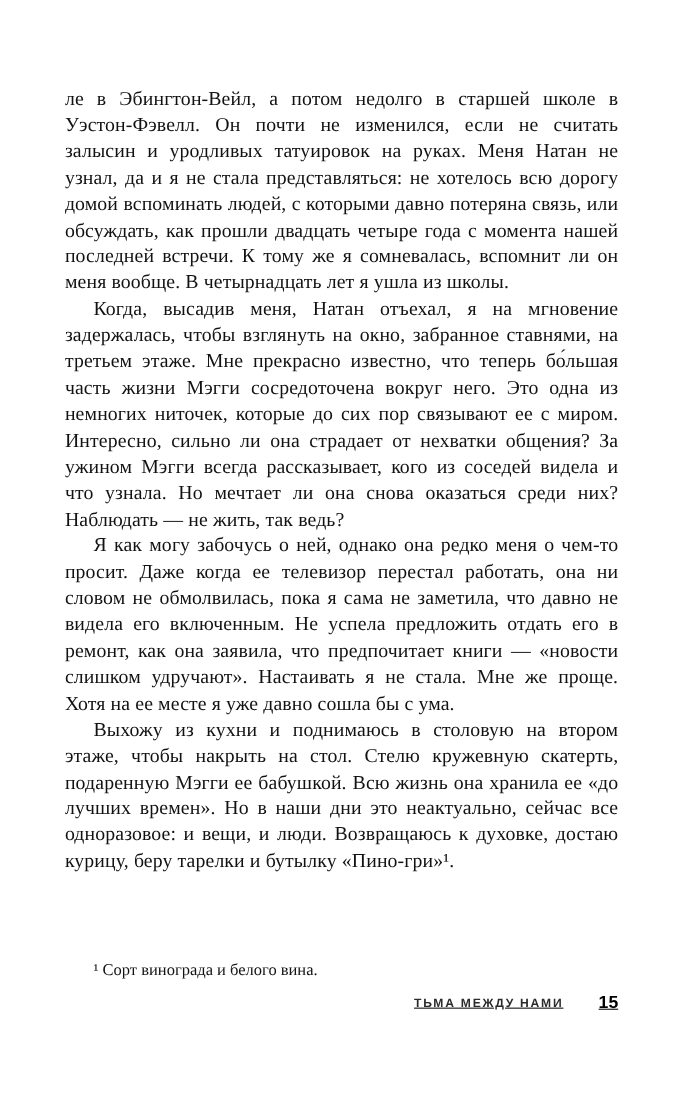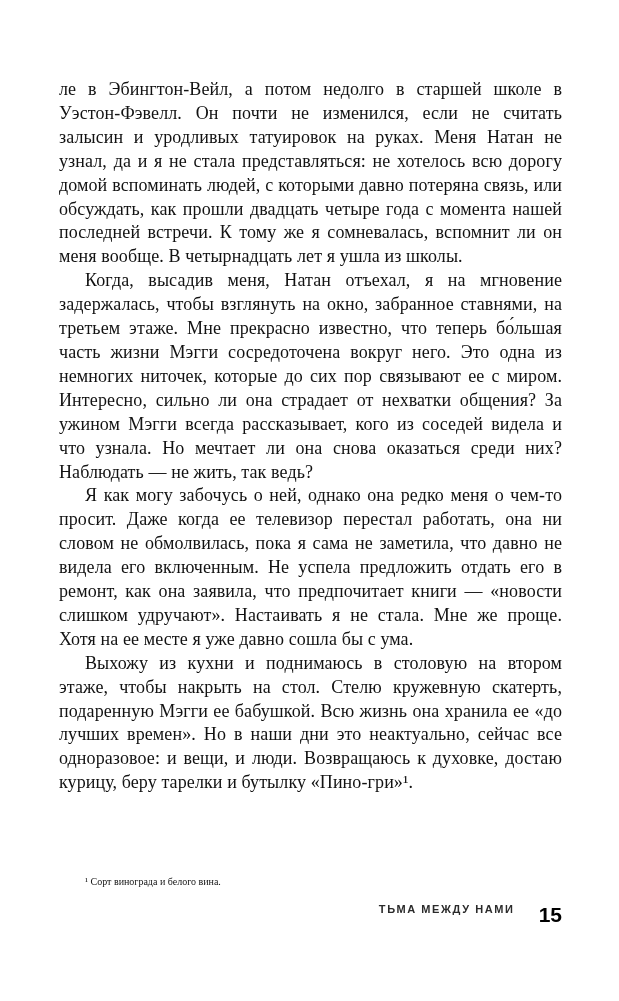--- a/index.html
+++ b/index.html
@@ -29,45 +29,47 @@
     -webkit-hyphens: auto;
     letter-spacing: 0.1px;
   }
   .para { text-indent: 26px; }
   .para.first { text-indent: 0; }
   .footnote {
     position: absolute;
     left: 59px;
     right: 57px;
     top: 872px;
-    font-size: 10px;
+    font-size: 15px;
     line-height: 20px;
     text-align: justify;
   }
   .footnote-text { text-indent: 26px; }
   .page-footer {
     position: absolute;
     right: 57px;
     top: 903px;
     display: flex;
-    align-items: flex-start;
-    gap: 24px;
+    align-items: center;
+    gap: 4px;
+    text-decoration: underline;
   }
   .running-title {
     font-family: "Liberation Sans", sans-serif;
     font-size: 11px;
     font-weight: bold;
     letter-spacing: 1.6px;
     color: #2b2b2b;
   }
   .page-number {
     font-family: "Liberation Sans", sans-serif;
-    font-size: 21px;
+    font-size: 16px;
     font-weight: bold;
     color: #000000;
+    margin-left: 28px;
   }
 </style>
 </head>
 <body>
 
 <div class="page">
 
   <main class="text-block">
     <p class="para first">ле в Эбингтон-Вейл, а потом недолго в старшей школе в Уэстон-Фэвелл. Он почти не изменился, если не считать залысин и уродливых татуировок на руках. Меня Натан не узнал, да и я не стала представляться: не хотелось всю дорогу домой вспоминать людей, с которыми давно потеряна связь, или обсуждать, как прошли двадцать четыре года с момента нашей последней встречи. К тому же я сомневалась, вспомнит ли он меня вообще. В четырнадцать лет я ушла из школы.</p>
     <p class="para">Когда, высадив меня, Натан отъехал, я на мгновение задержалась, чтобы взглянуть на окно, забранное ставнями, на третьем этаже. Мне прекрасно известно, что теперь бо́льшая часть жизни Мэгги сосредоточена вокруг него. Это одна из немногих ниточек, которые до сих пор связывают ее с миром. Интересно, сильно ли она страдает от нехватки общения? За ужином Мэгги всегда рассказывает, кого из соседей видела и что узнала. Но мечтает ли она снова оказаться среди них? Наблюдать — не жить, так ведь?</p>

